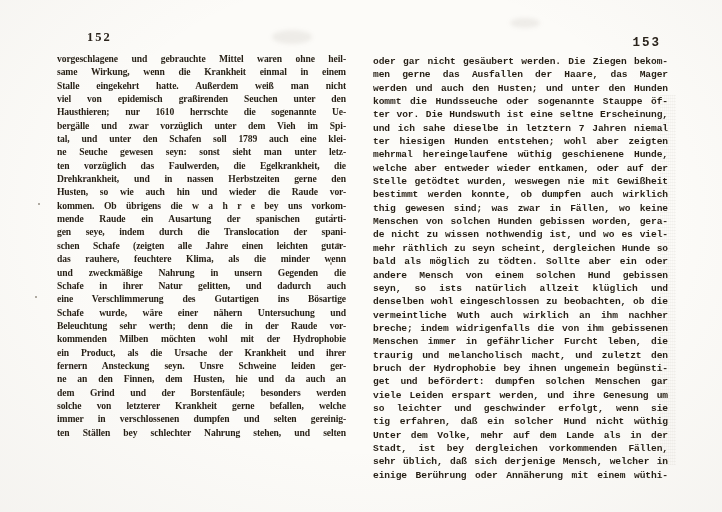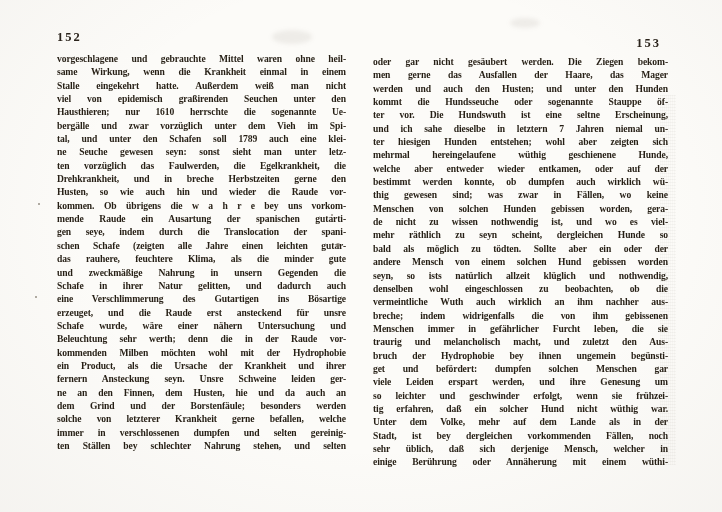--- a/index.html
+++ b/index.html
@@ -28,28 +28,29 @@
     height: 370px;
     background:
       repeating-linear-gradient(0deg, rgba(130,124,112,0.10) 0 1px, transparent 1px 3px),
       repeating-linear-gradient(90deg, rgba(130,124,112,0.07) 0 1px, transparent 1px 2px);
     opacity: 0.55;
   }
   .page {
     position: absolute;
   }
   .page-left  { left: 57px;  top: 30px; width: 289px; }
-  .page-right { left: 373px; top: 36px; width: 295px; }
+  .page-right { left: 373px; top: 36px; width: 295px; font-family: Liberation Mono, monospace; }
   .pagenum {
     font-size: 12.5px;
     font-weight: bold;
     letter-spacing: 2px;
     color: #2a231b;
     height: 15px;
     line-height: 15px;
+    margin-left: 30px;
   }
   .pagenum-left  { text-align: left;  margin-bottom: 7px; }
   .pagenum-right { text-align: right; padding-right: 7px; margin-bottom: 4px; }
   .textblock { width: 100%; }
   .line {
     height: 13.35px;
     line-height: 13.35px;
     font-size: 9.6px;
     font-weight: bold;
     color: #261f15;
@@ -96,31 +97,30 @@
     <div class="textblock">
         <div class="line">vorgeschlagene und gebrauchte Mittel waren ohne heil-</div>
         <div class="line">same Wirkung, wenn die Krankheit einmal in einem</div>
         <div class="line">Stalle eingekehrt hatte.  Außerdem weiß man nicht</div>
         <div class="line">viel von epidemisch graßirenden Seuchen unter den</div>
         <div class="line">Hausthieren;  nur 1610 herrschte die sogenannte Ue-</div>
         <div class="line">bergälle und zwar vorzüglich unter dem Vieh im Spi-</div>
         <div class="line">tal, und unter den Schafen soll 1789 auch eine klei-</div>
         <div class="line">ne Seuche gewesen seyn:  sonst sieht man unter letz-</div>
         <div class="line">ten vorzüglich das Faulwerden, die Egelkrankheit, die</div>
-        <div class="line">Drehkrankheit, und in breche Herbstzeiten gerne den</div>
+        <div class="line">Drehkrankheit, und in nassen Herbstzeiten gerne den</div>
         <div class="line">Husten, so wie auch hin und wieder die Raude vor-</div>
         <div class="line">kommen.  Ob übrigens die w a h r e bey uns vorkom-</div>
         <div class="line">mende Raude ein Ausartung der spanischen gutarti-</div>
         <div class="line">gen seye,  indem durch die Translocation der spani-</div>
         <div class="line">schen Schafe (zeigten alle Jahre einen leichten gutar-</div>
-        <div class="line">das rauhere, feuchtere Klima,  als die minder gute</div>
+        <div class="line">das rauhere, feuchtere Klima,  als die minder wenn</div>
         <div class="line">und zweckmäßige Nahrung in unsern Gegenden die</div>
         <div class="line">Schafe in ihrer Natur gelitten,  und dadurch auch</div>
         <div class="line">eine Verschlimmerung des Gutartigen ins Bösartige</div>
-        <div class="line">erzeuget,  und die Raude erst ansteckend für unsre</div>
         <div class="line">Schafe wurde,  wäre einer nähern Untersuchung und</div>
         <div class="line">Beleuchtung sehr werth;  denn die in der Raude vor-</div>
         <div class="line">kommenden Milben möchten wohl mit der Hydrophobie</div>
         <div class="line">ein Product, als die Ursache der Krankheit und ihrer</div>
         <div class="line">fernern Ansteckung seyn.  Unsre Schweine leiden ger-</div>
         <div class="line">ne an den Finnen, dem Husten, hie und da auch an</div>
         <div class="line">dem Grind und der Borstenfäule;  besonders werden</div>
         <div class="line">solche von letzterer Krankheit gerne befallen,  welche</div>
         <div class="line">immer in verschlossenen dumpfen und selten gereinig-</div>
         <div class="line">ten Ställen bey schlechter Nahrung stehen, und selten</div>
@@ -132,20 +132,21 @@
     <div class="textblock">
         <div class="line">oder gar nicht gesäubert werden.  Die Ziegen bekom-</div>
         <div class="line">men gerne das Ausfallen der Haare,  das Mager</div>
         <div class="line">werden und auch den Husten; und unter den Hunden</div>
         <div class="line">kommt die Hundsseuche oder sogenannte Stauppe öf-</div>
         <div class="line">ter vor.  Die Hundswuth ist eine seltne Erscheinung,</div>
         <div class="line">und ich sahe dieselbe in letztern 7 Jahren niemal un-</div>
         <div class="line">ter hiesigen Hunden entstehen;  wohl aber zeigten sich</div>
         <div class="line">mehrmal hereingelaufene wüthig geschienene Hunde,</div>
         <div class="line">welche aber entweder wieder entkamen,  oder auf der</div>
+        <div class="line">Stelle getödtet wurden,  weswegen nie mit Gewißheit</div>
         <div class="line">bestimmt werden konnte,  ob dumpfen auch wirklich wü-</div>
         <div class="line">thig gewesen sind;  was zwar in Fällen,  wo keine</div>
         <div class="line">Menschen von solchen Hunden gebissen worden,  gera-</div>
         <div class="line">de nicht zu wissen nothwendig ist,  und wo es viel-</div>
         <div class="line">mehr räthlich zu seyn scheint,  dergleichen Hunde so</div>
         <div class="line">bald als möglich zu tödten.  Sollte aber ein oder der</div>
         <div class="line">andere Mensch von einem solchen Hund gebissen worden</div>
         <div class="line">seyn, so ists natürlich allzeit klüglich und nothwendig,</div>
         <div class="line">denselben wohl eingeschlossen zu beobachten,  ob die</div>
         <div class="line">vermeintliche Wuth auch wirklich an ihm nachher aus-</div>

